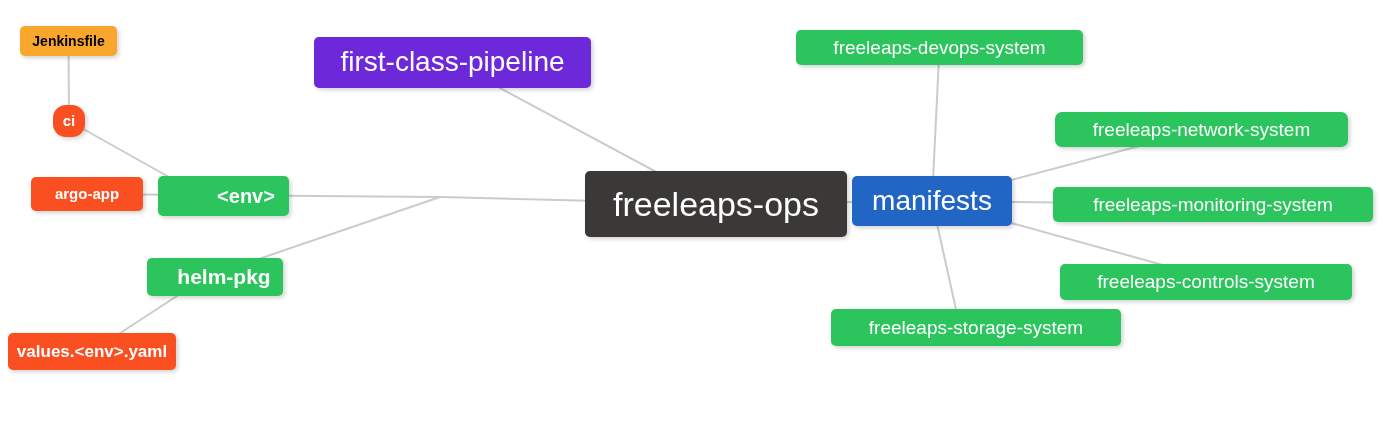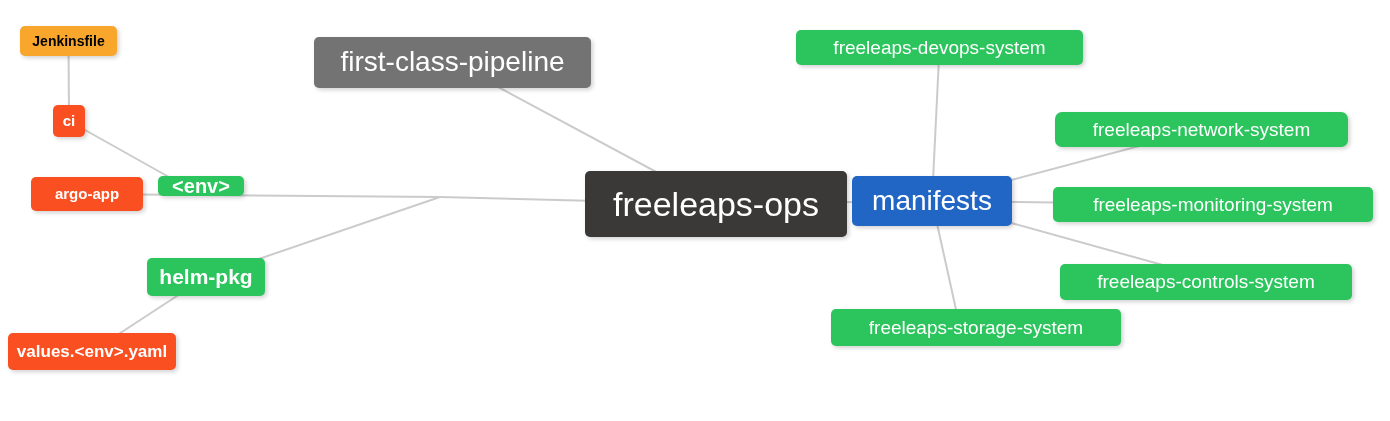--- a/index.html
+++ b/index.html
@@ -57,48 +57,48 @@
       <line x1="932" y1="201" x2="939.5" y2="47.5" stroke="#cbcbcb" stroke-width="2"></line>
       <line x1="932" y1="201" x2="1201.5" y2="129.5" stroke="#cbcbcb" stroke-width="2"></line>
       <line x1="932" y1="201" x2="1213" y2="204.5" stroke="#cbcbcb" stroke-width="2"></line>
       <line x1="932" y1="201" x2="1206" y2="277" stroke="#cbcbcb" stroke-width="2"></line>
       <line x1="932" y1="201" x2="960" y2="327.5" stroke="#cbcbcb" stroke-width="2"></line>
     </svg>
 
 <div class="node" style="left: 585px; top: 171px; width: 262px; height: 66px; background: rgb(59, 57, 55); font-size: 34px; font-weight: 400; color: rgb(255, 255, 255);">
       <span>freeleaps-ops</span>
     </div>
-    <div class="node" style="left: 314px; top: 37px; width: 277px; height: 51px; background: #737373; font-size: 28px; font-weight: 400; color: rgb(255, 255, 255);">
+    <div class="node" style="left: 314px; top: 37px; width: 277px; height: 51px; background: #6d28d9; font-size: 28px; font-weight: 400; color: rgb(255, 255, 255);">
       <span>first-class-pipeline</span>
     </div>
     <div class="node" style="left: 852px; top: 176px; width: 160px; height: 50px; background: rgb(33, 102, 197); font-size: 28px; font-weight: 400; color: rgb(255, 255, 255);">
       <span>manifests</span>
     </div>
-    <div class="node" style="left: 158px; top: 176px; width: 86px; height: 20px; background: rgb(43, 196, 93); font-size: 20px; font-weight: 700; color: rgb(255, 255, 255);">
+    <div class="node" style="left: 158px; top: 176px; width: 86px; height: 40px; background: rgb(43, 196, 93); font-size: 20px; font-weight: 700; color: rgb(255, 255, 255); padding-left: 45px;">
       <span>&lt;env&gt;</span>
     </div>
-    <div class="node" style="left: 147px; top: 258px; width: 118px; height: 38px; background: rgb(43, 196, 93); font-size: 21px; font-weight: 700; color: rgb(255, 255, 255);">
+    <div class="node" style="left: 147px; top: 258px; width: 118px; height: 38px; background: rgb(43, 196, 93); font-size: 21px; font-weight: 700; color: rgb(255, 255, 255); padding-left: 18px;">
       <span>helm-pkg</span>
     </div>
     <div class="node" style="left: 796px; top: 30px; width: 287px; height: 35px; background: rgb(43, 196, 93); font-size: 19px; font-weight: 400; color: rgb(255, 255, 255);">
       <span>freeleaps-devops-system</span>
     </div>
     <div class="node" style="left: 1055px; top: 112px; width: 293px; height: 35px; background: rgb(43, 196, 93); font-size: 19px; font-weight: 400; color: rgb(255, 255, 255); border-radius: 7px;">
       <span>freeleaps-network-system</span>
     </div>
     <div class="node" style="left: 1053px; top: 187px; width: 320px; height: 35px; background: rgb(43, 196, 93); font-size: 19px; font-weight: 400; color: rgb(255, 255, 255);">
       <span>freeleaps-monitoring-system</span>
     </div>
     <div class="node" style="left: 1060px; top: 264px; width: 292px; height: 36px; background: rgb(43, 196, 93); font-size: 19px; font-weight: 400; color: rgb(255, 255, 255);">
       <span>freeleaps-controls-system</span>
     </div>
     <div class="node" style="left: 815px; top: 309px; width: 290px; height: 37px; background: rgb(43, 196, 93); font-size: 19px; font-weight: 400; color: rgb(255, 255, 255); margin-left: 16px;">
       <span>freeleaps-storage-system</span>
     </div>
-    <div class="node" style="left: 53px; top: 105px; width: 32px; height: 32px; background: rgb(249, 79, 33); font-size: 15px; font-weight: 700; color: rgb(255, 255, 255);">
+    <div class="node" style="left: 53px; top: 105px; width: 32px; height: 32px; background: rgb(249, 79, 33); font-size: 15px; font-weight: 700; color: rgb(255, 255, 255); border-radius: 13px;">
       <span>ci</span>
     </div>
     <div class="node" style="left: 31px; top: 177px; width: 112px; height: 34px; background: rgb(249, 79, 33); font-size: 15px; font-weight: 700; color: rgb(255, 255, 255);">
       <span>argo-app</span>
     </div>
     <div class="node" style="left: 8px; top: 333px; width: 168px; height: 37px; background: rgb(249, 79, 33); font-size: 17px; font-weight: 700; color: rgb(255, 255, 255);">
       <span>values.&lt;env&gt;.yaml</span>
     </div>
     <div class="node" style="left: 20px; top: 26px; width: 97px; height: 30px; background: rgb(248, 167, 44); font-size: 14px; font-weight: 700; color: #000000;">
       <span>Jenkinsfile</span>

